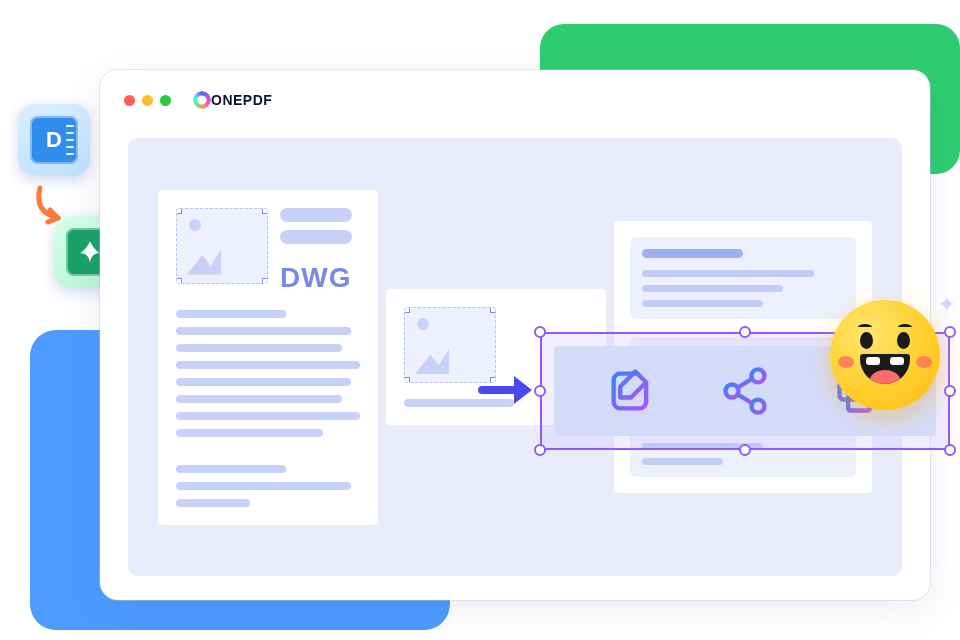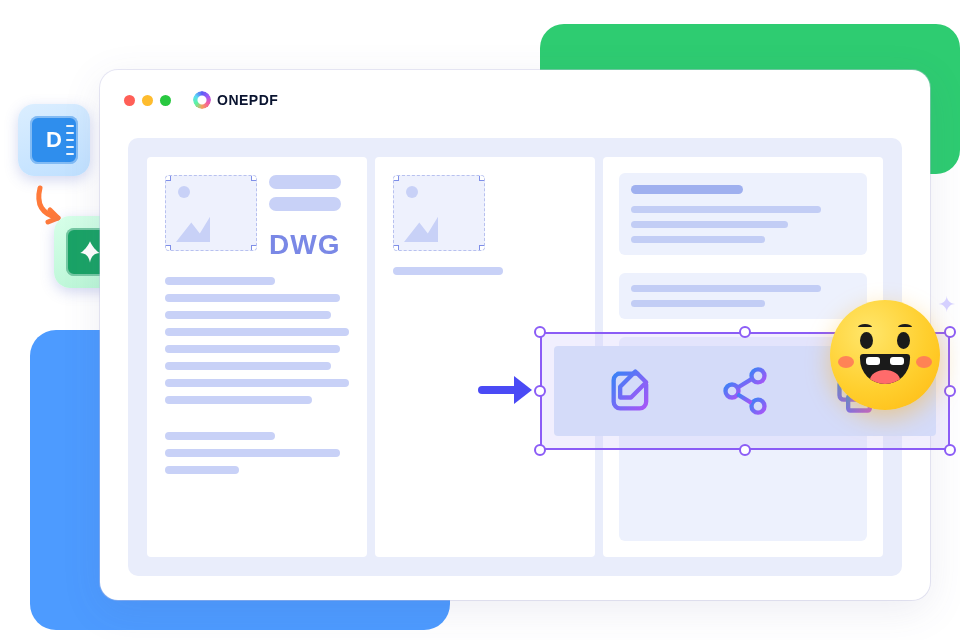--- a/index.html
+++ b/index.html
@@ -8,27 +8,27 @@
   .bg-green { position: absolute; right: 0; top: 24px; width: 420px; height: 150px; background: #2ecc71; border-radius: 24px; }
   .bg-blue { position: absolute; left: 30px; bottom: 10px; width: 420px; height: 300px; background: #4d9bff; border-radius: 26px; }
 
   .window { position: absolute; left: 100px; top: 70px; width: 830px; height: 530px; background: #fff; border-radius: 18px; box-shadow: 0 10px 40px rgba(80,80,140,0.10), 0 0 0 1px rgba(200,200,230,0.4); overflow: hidden; }
   .titlebar { height: 60px; display: flex; align-items: center; padding: 0 24px; gap: 10px; }
   .dots { display: flex; gap: 7px; }
   .dot { width: 11px; height: 11px; border-radius: 50%; }
   .d-red { background: #ff5f57; }
   .d-yellow { background: #febc2e; }
   .d-green { background: #28c840; }
-  .logo { display: flex; align-items: center; gap: 6px; margin-left: 12px; }
+  .logo { display: flex; align-items: center; margin-left: 12px; }
   .logo-swirl { width: 18px; height: 18px; border-radius: 50%; background:
       conic-gradient(from 0deg, #5b5df5, #a05bf5, #f55ba0, #f5a05b, #5bf5a0, #5bdcf5, #5b5df5);
       mask: radial-gradient(circle, transparent 4px, black 5px); -webkit-mask: radial-gradient(circle, transparent 4px, black 5px); }
   .logo-text { font-weight: 800; font-size: 14px; letter-spacing: 0.5px; color: #0a1430; }
 
-  .body-area { position: absolute; left: 28px; top: 68px; right: 28px; bottom: 24px; background: #e9edfb; border-radius: 10px; display: flex; gap: 8px; padding: 19px; }
+  .body-area { position: absolute; left: 28px; top: 68px; right: 28px; bottom: 24px; background: #e9edfb; border-radius: 10px; display: flex; gap: 8px; padding: 30px; align-items: center; }
 
   .doc { background: #fff; border-radius: 4px; padding: 18px; position: relative; flex: 0 0 220px; }
   .doc .row { display: flex; gap: 12px; align-items: flex-start; margin-bottom: 16px; }
   .img-skel { width: 92px; height: 76px; border: 1.5px dashed #b8c1ef; background: #eef1fd; border-radius: 4px; position: relative; overflow: hidden; }
   .img-skel::before { content:""; position: absolute; left:10px; bottom:8px; width:34px; height:28px; background: #c8d1f7; clip-path: polygon(0 100%, 45% 30%, 70% 70%, 100% 10%, 100% 100%); }
   .img-skel::after { content:""; position:absolute; top:10px; left:12px; width:12px; height:12px; border-radius:50%; background:#c8d1f7; }
   .img-skel .corner { position:absolute; width:8px; height:8px; border:1.5px solid #7f8fe8; background:#fff; }
   .c-tl{top:-3px;left:-3px}.c-tr{top:-3px;right:-3px}.c-bl{bottom:-3px;left:-3px}.c-br{bottom:-3px;right:-3px}
   .bars { flex: 1; display: flex; flex-direction: column; gap: 8px; }
   .bar { height: 14px; background: #c8d1f7; border-radius: 7px; }.bar.w90{width:90%}

